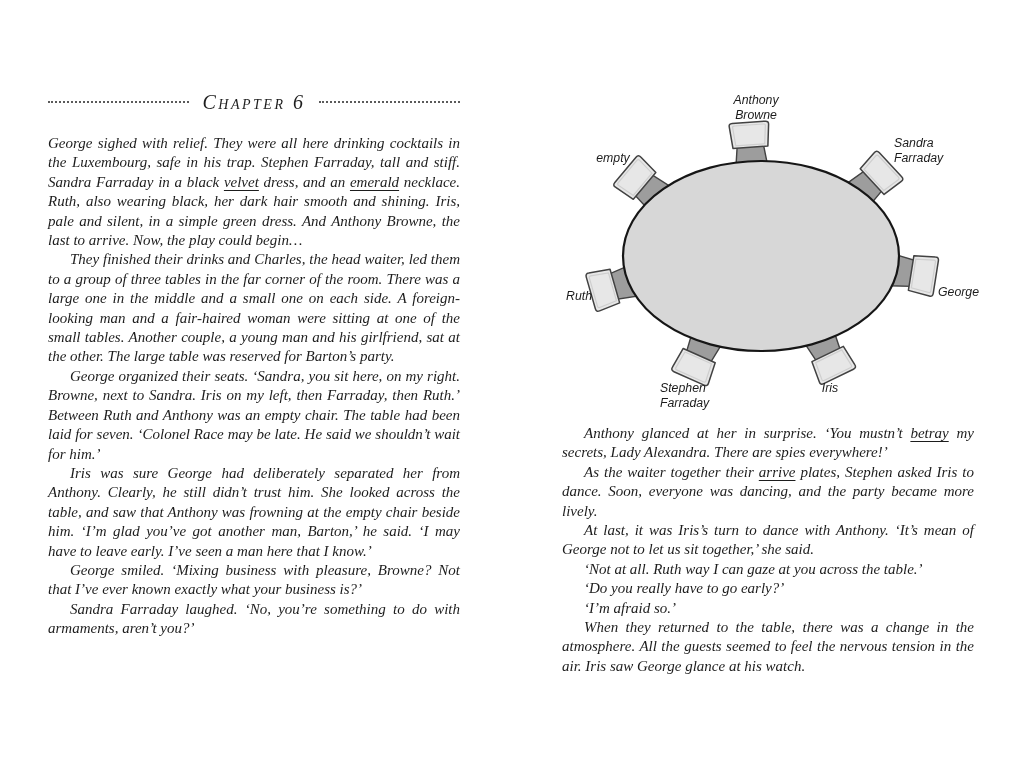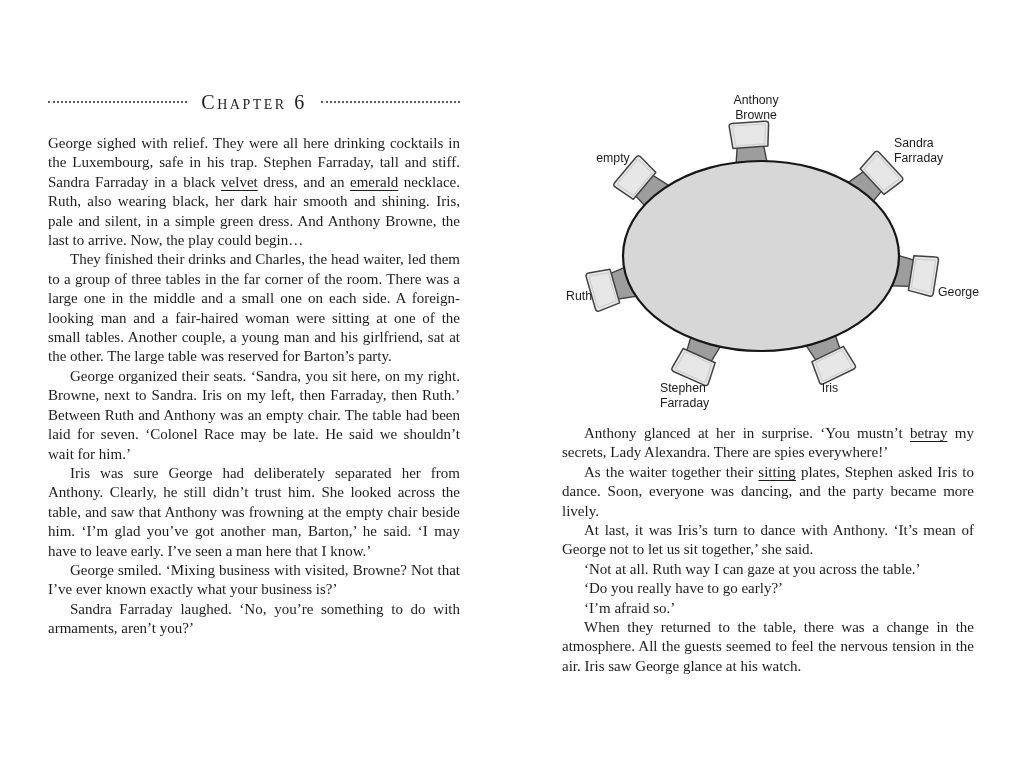--- a/index.html
+++ b/index.html
@@ -3,20 +3,21 @@
 <meta charset="utf-8">
 <style>
   html,body{margin:0;padding:0;background:#ffffff;}
   .spread{
     position:relative;
     width:1020px;height:693px;
     background:#ffffff;
     font-family:"Liberation Serif", serif;
     color:#1d1d1d;
     overflow:hidden;
+    font-style:italic;
   }
   .page{position:absolute;inset:0;}
   
   .chapter-row{
     position:absolute;left:48px;top:88px;width:412px;height:28px;
     display:flex;align-items:center;gap:14px;
   }
   .rule{flex:1;height:0;border-top:2px dotted #5a5a5a;}
   .chapter{
     margin:0;font-size:20px;font-weight:normal;
@@ -54,21 +55,21 @@
     <div class="chapter-row">
       <div class="rule"></div>
       <h1 class="chapter">Chapter 6</h1>
       <div class="rule"></div>
     </div>
     <div class="text-block left-text">
         <p class="para"><span>George sighed with relief. They were all here drinking cocktails in the Luxembourg, safe in his trap. Stephen Farraday, tall and stiff. Sandra Farraday in a black </span><span class="gloss">velvet</span><span> dress, and an </span><span class="gloss">emerald</span><span> necklace. Ruth, also wearing black, her dark hair smooth and shining. Iris, pale and silent, in a simple green dress. And Anthony Browne, the last to arrive. Now, the play could begin…</span></p>
         <p class="para indent"><span>They finished their drinks and Charles, the head waiter, led them to a group of three tables in the far corner of the room. There was a large one in the middle and a small one on each side. A foreign-looking man and a fair-haired woman were sitting at one of the small tables. Another couple, a young man and his girlfriend, sat at the other. The large table was reserved for Barton’s party.</span></p>
         <p class="para indent"><span>George organized their seats. ‘Sandra, you sit here, on my right. Browne, next to Sandra. Iris on my left, then Farraday, then Ruth.’ Between Ruth and Anthony was an empty chair. The table had been laid for seven. ‘Colonel Race may be late. He said we shouldn’t wait for him.’</span></p>
         <p class="para indent"><span>Iris was sure George had deliberately separated her from Anthony. Clearly, he still didn’t trust him. She looked across the table, and saw that Anthony was frowning at the empty chair beside him. ‘I’m glad you’ve got another man, Barton,’ he said. ‘I may have to leave early. I’ve seen a man here that I know.’</span></p>
-        <p class="para indent"><span>George smiled. ‘Mixing business with visited, Browne? Not that I’ve ever known exactly what your business is?’</span></p>
+        <p class="para indent"><span>George smiled. ‘Mixing business with pleasure, Browne? Not that I’ve ever known exactly what your business is?’</span></p>
         <p class="para indent"><span>Sandra Farraday laughed. ‘No, you’re something to do with armaments, aren’t you?’</span></p>
       </div>
     <div class="page-num left-num">50</div>
   </div>
 
   <div class="page">
     <svg class="diagram-svg" width="452" height="346" viewBox="548 82 452 346">
       <g>
           <g transform="translate(751.4 161.2) rotate(-4)">
             <path d="M -16 6 L 16 6 L 13 -17 L -13 -17 Z" fill="#9d9d9d" stroke="#424242" stroke-width="1.4"></path>
@@ -112,21 +113,21 @@
           <text class="seat-label" x="894" y="147" text-anchor="start" fill="#1c1c1c"><tspan x="894" dy="0">Sandra</tspan><tspan x="894" dy="14.5">Farraday</tspan></text>
           <text class="seat-label" x="938" y="296" text-anchor="start" fill="#1c1c1c"><tspan x="938" dy="0">George</tspan></text>
           <text class="seat-label" x="830" y="392" text-anchor="middle" fill="#1c1c1c"><tspan x="830" dy="0">Iris</tspan></text>
           <text class="seat-label" x="660" y="392" text-anchor="start" fill="#1c1c1c"><tspan x="660" dy="0">Stephen</tspan><tspan x="660" dy="14.5">Farraday</tspan></text>
           <text class="seat-label" x="566" y="300" text-anchor="start" fill="#1c1c1c"><tspan x="566" dy="0">Ruth</tspan></text>
           <text class="seat-label" x="613" y="162" text-anchor="middle" fill="#1c1c1c"><tspan x="613" dy="0">empty</tspan></text>
         </g>
     </svg>
     <div class="text-block right-text">
         <p class="para indent"><span>Anthony glanced at her in surprise. ‘You mustn’t </span><span class="gloss">betray</span><span> my secrets, Lady Alexandra. There are spies everywhere!’</span></p>
-        <p class="para indent"><span>As the waiter together their </span><span class="gloss">sitting</span><span> plates, Stephen asked Iris to dance. Soon, everyone was dancing, and the party became more lively.</span></p>
+        <p class="para indent"><span>As the waiter together their </span><span class="gloss">arrive</span><span> plates, Stephen asked Iris to dance. Soon, everyone was dancing, and the party became more lively.</span></p>
         <p class="para indent"><span>At last, it was Iris’s turn to dance with Anthony. ‘It’s mean of George not to let us sit together,’ she said.</span></p>
         <p class="para indent"><span>‘Not at all. Ruth way I can gaze at you across the table.’</span></p>
         <p class="para indent"><span>‘Do you really have to go early?’</span></p>
         <p class="para indent"><span>‘I’m afraid so.’</span></p>
         <p class="para indent"><span>When they returned to the table, there was a change in the atmosphere. All the guests seemed to feel the nervous tension in the air. Iris saw George glance at his watch.</span></p>
       </div>
     <div class="page-num right-num">51</div>
   </div>
 
 </div>

